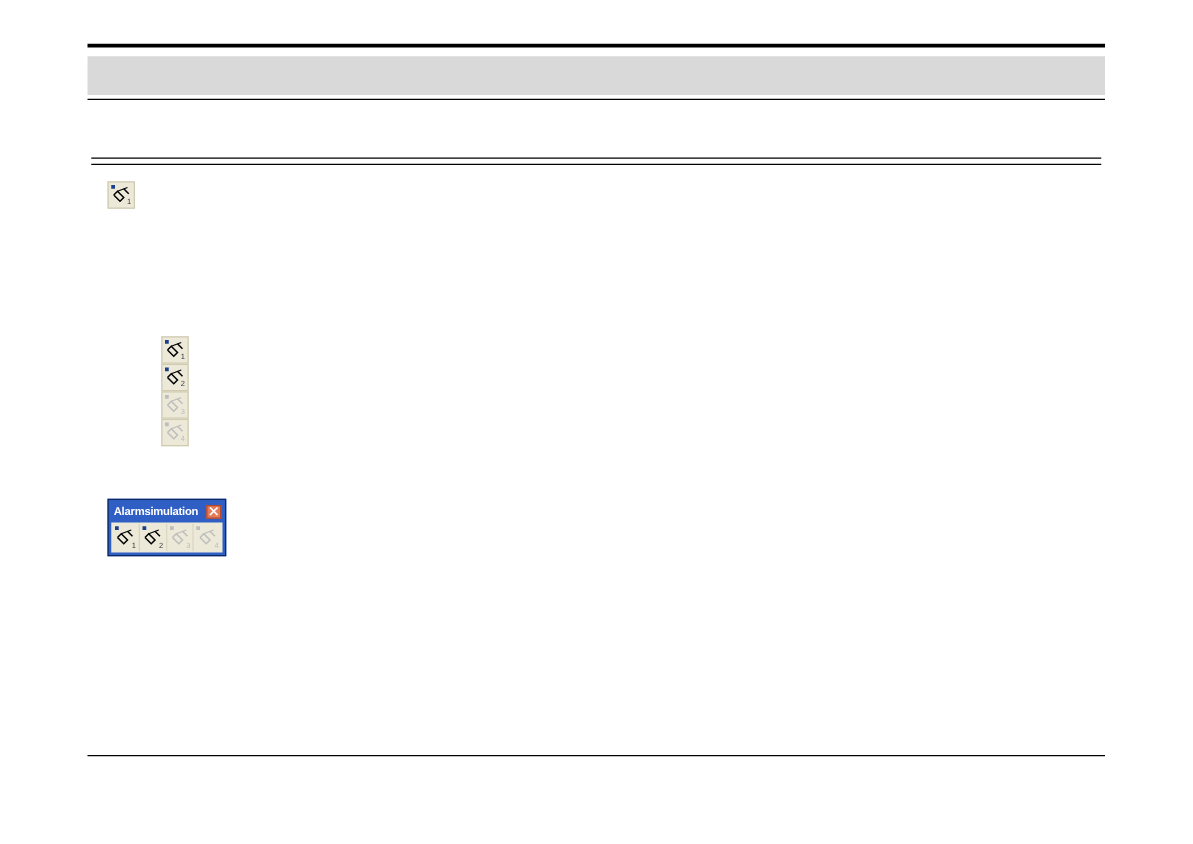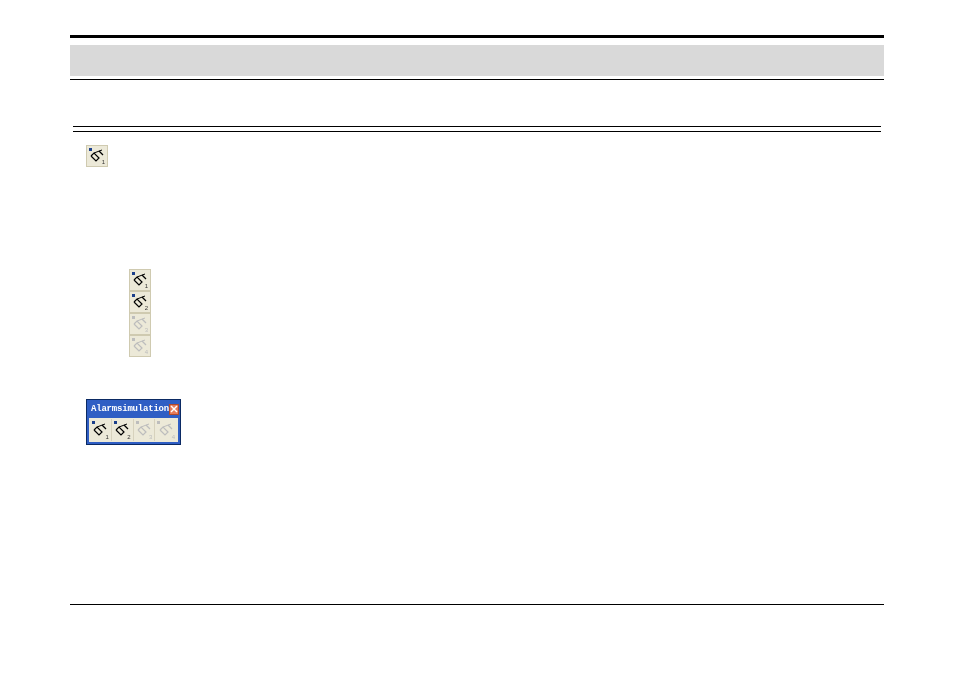--- a/index.html
+++ b/index.html
@@ -106,21 +106,20 @@
     padding: 2px;
     border: 1px solid #0b2a63;
     box-sizing: border-box;
   }
   .floatbar-title {
     display: flex;
     align-items: center;
     justify-content: space-between;
     height: 14px;
     padding: 0 1px 2px 2px;
-    font-family: Liberation Mono, monospace;
   }
   .floatbar-title span.title-text {
     color: #fff;
     font-size: 9px;
     font-weight: bold;
     letter-spacing: -0.2px;
     white-space: nowrap;
   }
   .closebtn {
     width: 12px;

